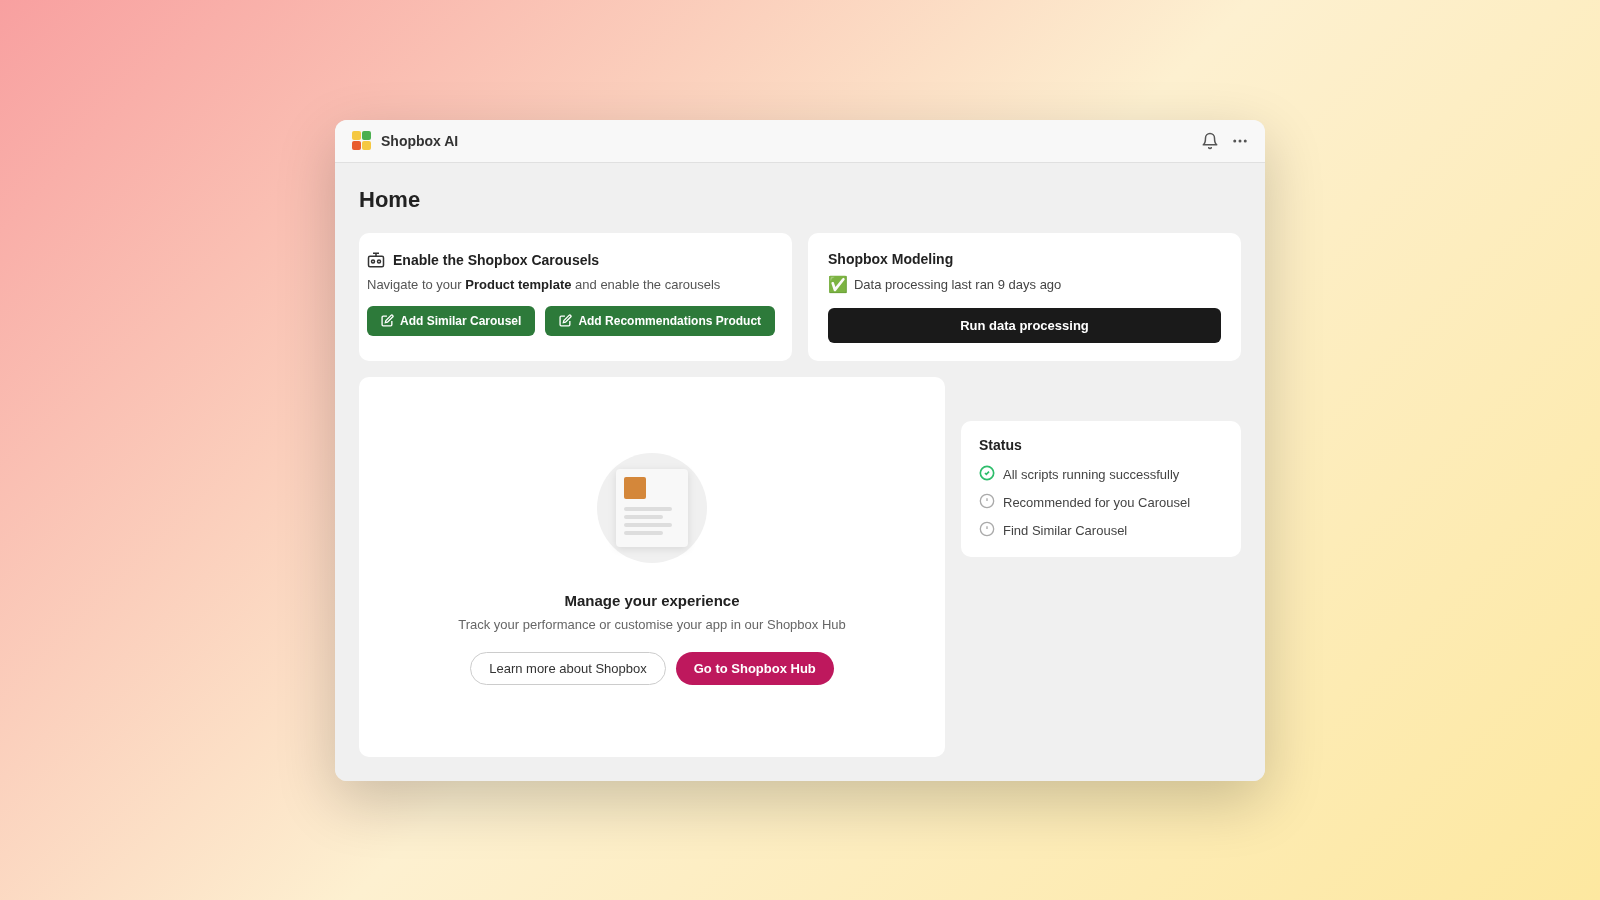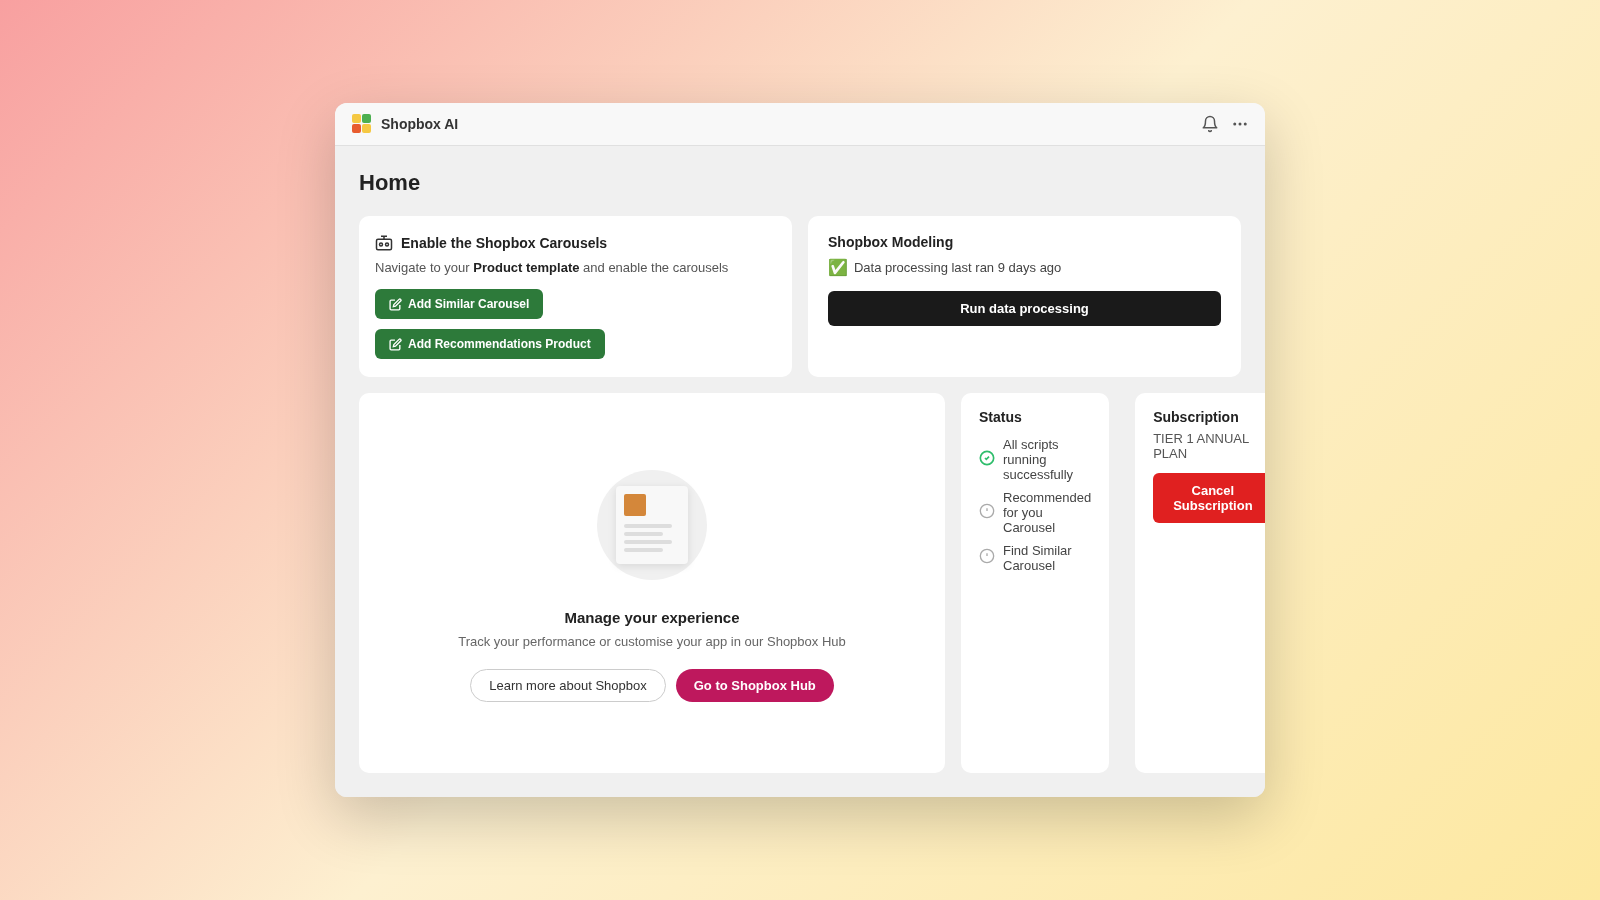--- a/index.html
+++ b/index.html
@@ -67,21 +67,21 @@
     }
     .top-cards {
       display: grid;
       grid-template-columns: 1fr 1fr;
       gap: 16px;
       margin-bottom: 16px;
     }
     .card {
       background: #fff;
       border-radius: 10px;
-      padding: 18px 16px;
+      padding: 18px 8px;
     }
     .card-title {
       font-size: 14px;
       font-weight: 700;
       color: #222;
       margin-bottom: 8px;
       display: flex;
       align-items: center;
       gap: 8px;
     }
@@ -238,23 +238,24 @@
       color: #666;
       margin-bottom: 20px;
       text-align: right;
     }
     .main-card-btns {
       display: flex;
       gap: 10px;
     }
     .side-cards {
       display: flex;
-      flex-direction: row;
-      gap: 26px;
+      flex-direction: column;
+      gap: 10px;
       width: 280px;
+      margin-top: 44px;
     }
     .status-card {
       background: #fff;
       border-radius: 10px;
       padding: 16px 18px;
     }
     .status-title {
       font-size: 14px;
       font-weight: 700;
       color: #222;
@@ -426,23 +427,16 @@
               <svg width="16" height="16" viewBox="0 0 24 24" fill="none" stroke="#aaa" stroke-width="2">
                   <circle cx="12" cy="12" r="10"></circle>
                   <line x1="12" y1="8" x2="12" y2="12"></line>
                   <line x1="12" y1="16" x2="12.01" y2="16"></line>
                 </svg>
             </span>
             <span>Find Similar Carousel</span>
           </div>
         </div>
 
-        <div class="subscription-card">
-          <div class="sub-title">Subscription</div>
-          <div class="sub-plan">TIER 1 ANNUAL PLAN</div>
-          <button class="btn-red">
-            <span>Cancel Subscription</span>
-          </button>
-        </div>
       </div>
     </div>
   </div>
 </div>
 
 </body></html>

